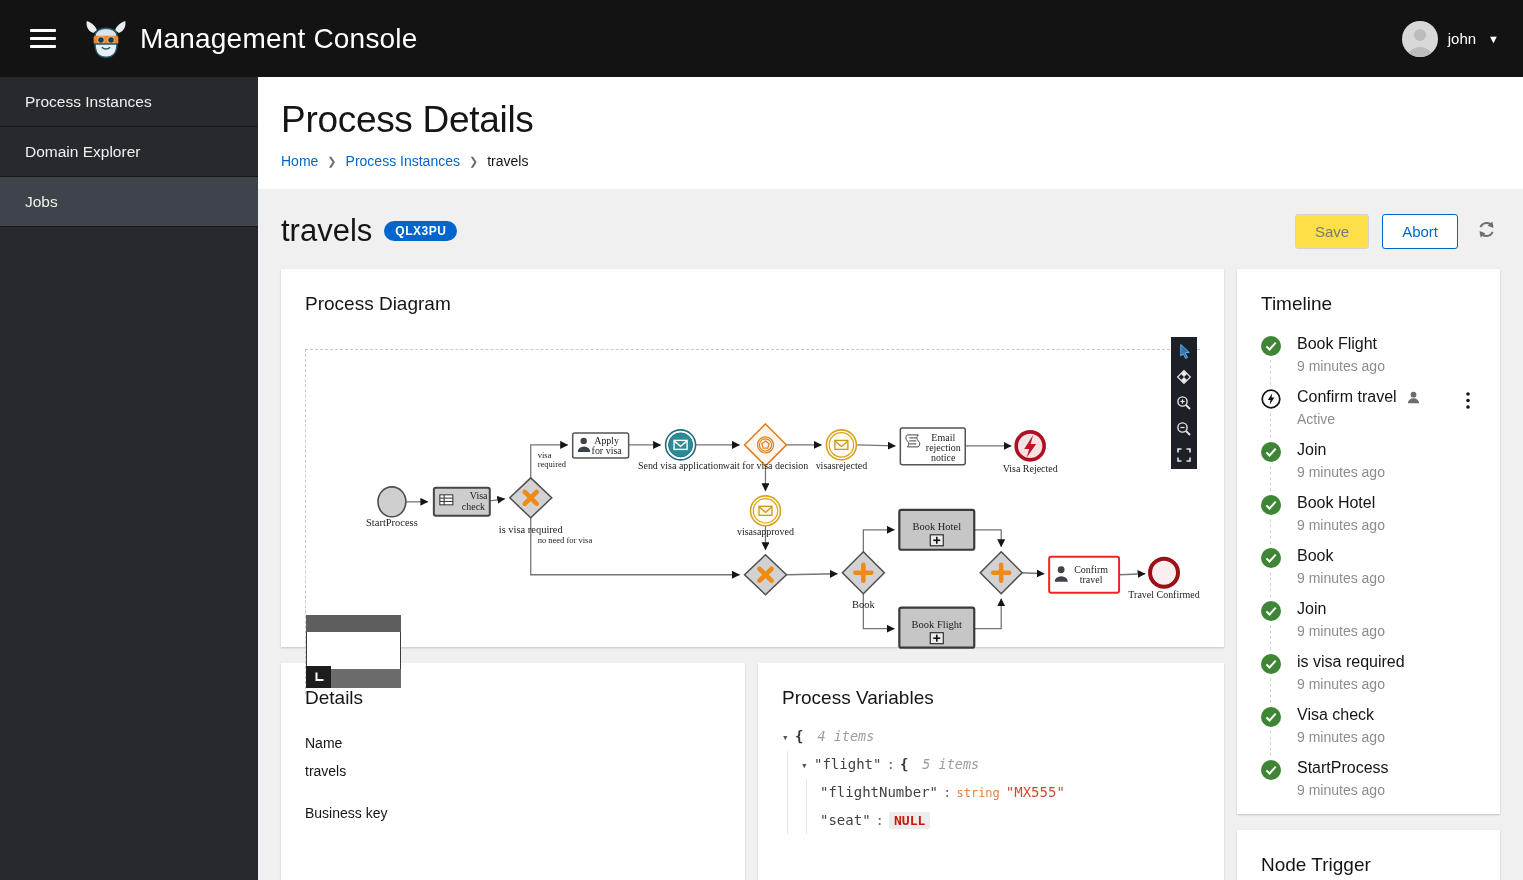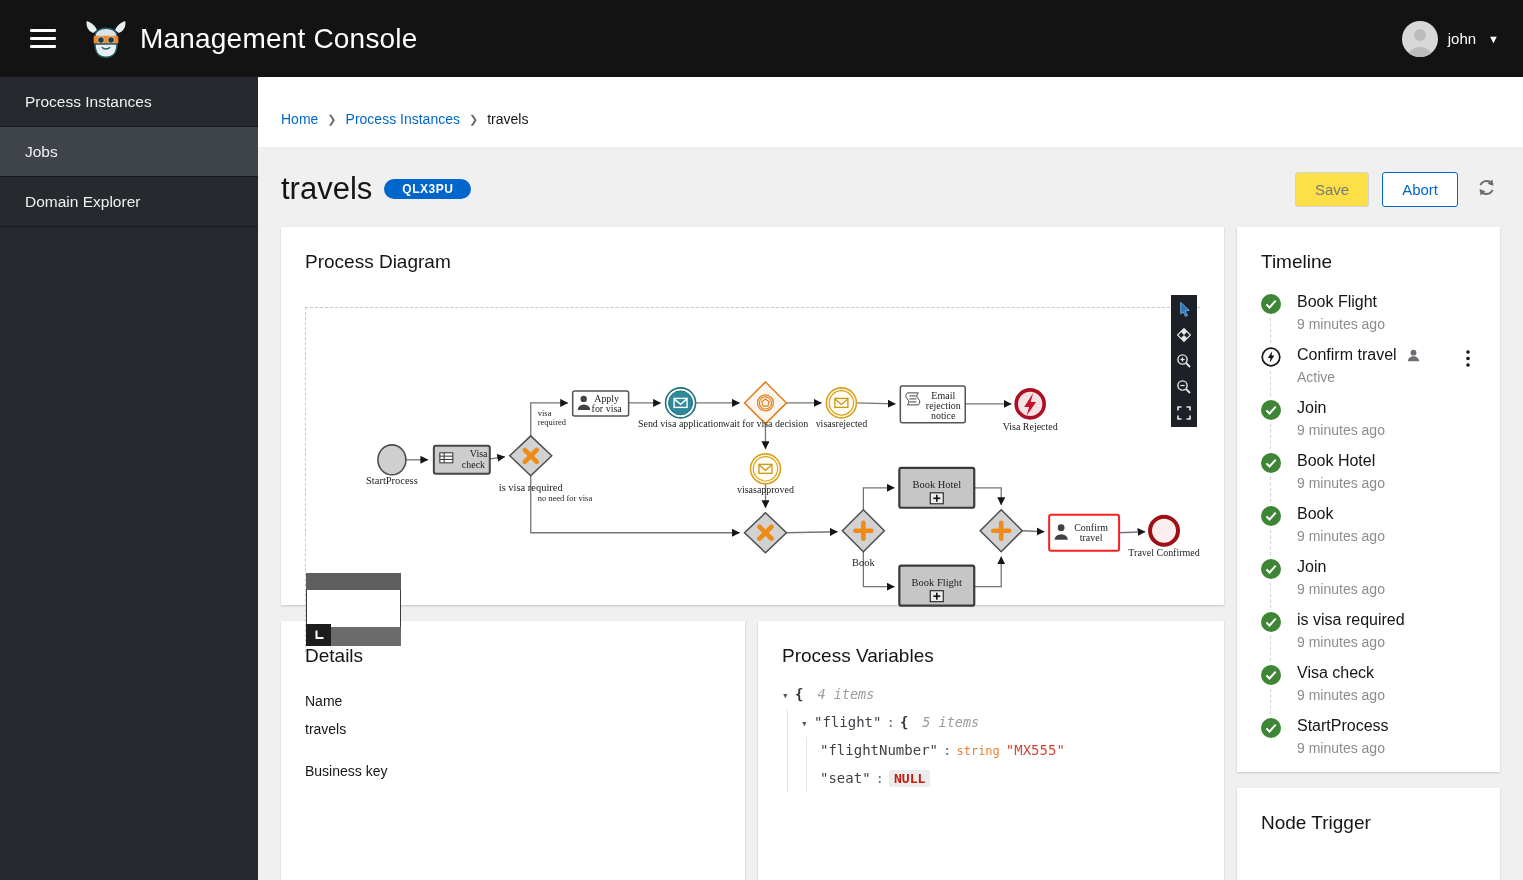--- a/index.html
+++ b/index.html
@@ -28,21 +28,21 @@
   .page-title { font-size:37px; font-weight:500; letter-spacing:-.3px; }
   .breadcrumb { margin-top:12px; font-size:14px; display:flex; align-items:center; gap:9px; }
   .breadcrumb a { color:#0066cc; text-decoration:none; cursor:pointer; }
   .crumb-sep { color:#6a6e73; font-size:11px; }
   .crumb-current { color:#151515; }
 
   .content { padding:0 23px; }
   .instance-row { display:flex; align-items:center; margin-top:24px; }
   .instance-title { font-size:31px; font-weight:500; }
   .badge { background:#0066cc; color:#fff; font-size:12px; font-weight:bold; letter-spacing:.5px;
-           border-radius:12px; padding:3px 18px; margin-left:12px; }
+           border-radius:12px; padding:3px 11px; margin-left:12px; }
   .actions { margin-left:auto; display:flex; align-items:center; }
   .btn { font-size:15px; border-radius:3px; padding:8px 19px; cursor:pointer; font-family:inherit; }
   .btn-save { background:#fde047; border:1px solid #d2d2d2; color:#76797e; }
   .btn-abort { background:#fff; border:1px solid #0066cc; color:#0066cc; margin-left:13px; }
   .btn-sync { background:none; border:none; margin-left:15px; padding:4px; cursor:pointer; }
 
   .layout { display:flex; gap:13px; margin-top:20px; align-items:flex-start; }
   .col-main { width:943px; flex:none; }
   .col-side { width:263px; flex:none; }
   .card { background:#fff; box-shadow:0 1px 2px rgba(3,3,3,.18); }
@@ -133,26 +133,27 @@
     </svg>
     <span class="user-name">john</span>
     <span class="caret">▼</span>
   </div>
 </header>
 
 <div class="body-row">
 
   <nav class="sidebar">
     <div class="side-item">Process Instances</div>
+    <div class="side-item">Domain Explorer</div>
     <div class="side-item active">Jobs</div>
-    <div class="side-item">Domain Explorer</div>
   </nav>
 
   <main class="main">
     <div class="title-band">
+      <h1 class="page-title">Process Details</h1>
       <div class="breadcrumb">
         <a>Home</a>
         <span class="crumb-sep">❯</span>
         <a>Process Instances</a>
         <span class="crumb-sep">❯</span>
         <span class="crumb-current">travels</span>
       </div>
     </div>
 
     <div class="content">

